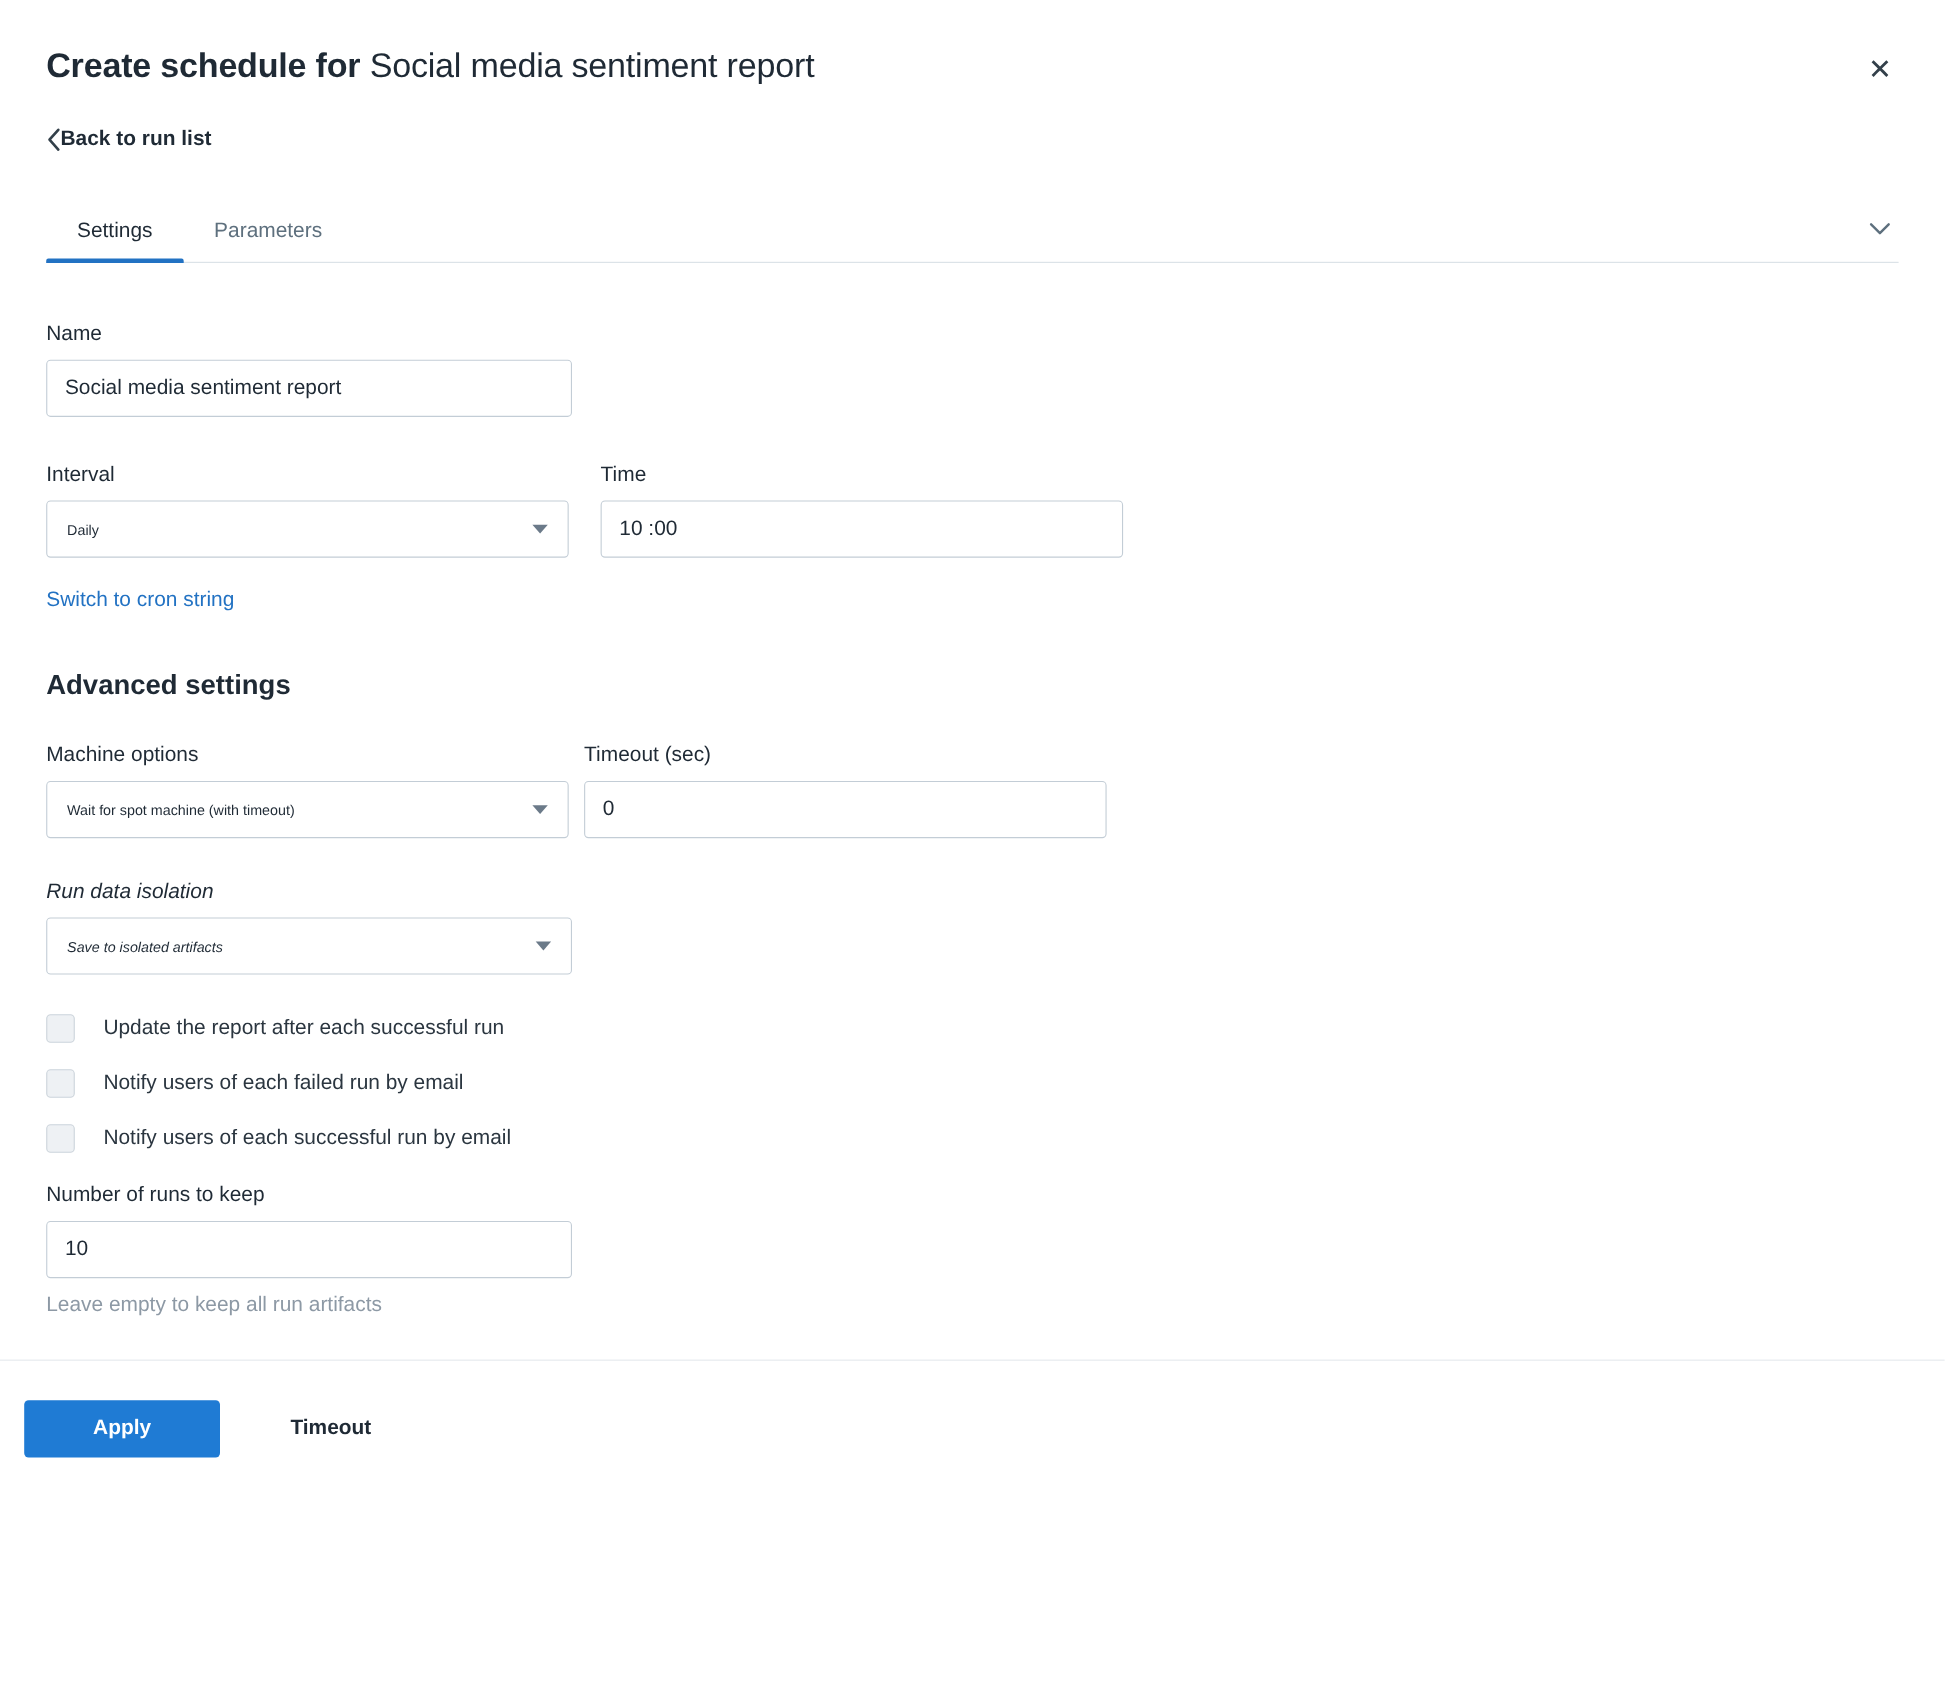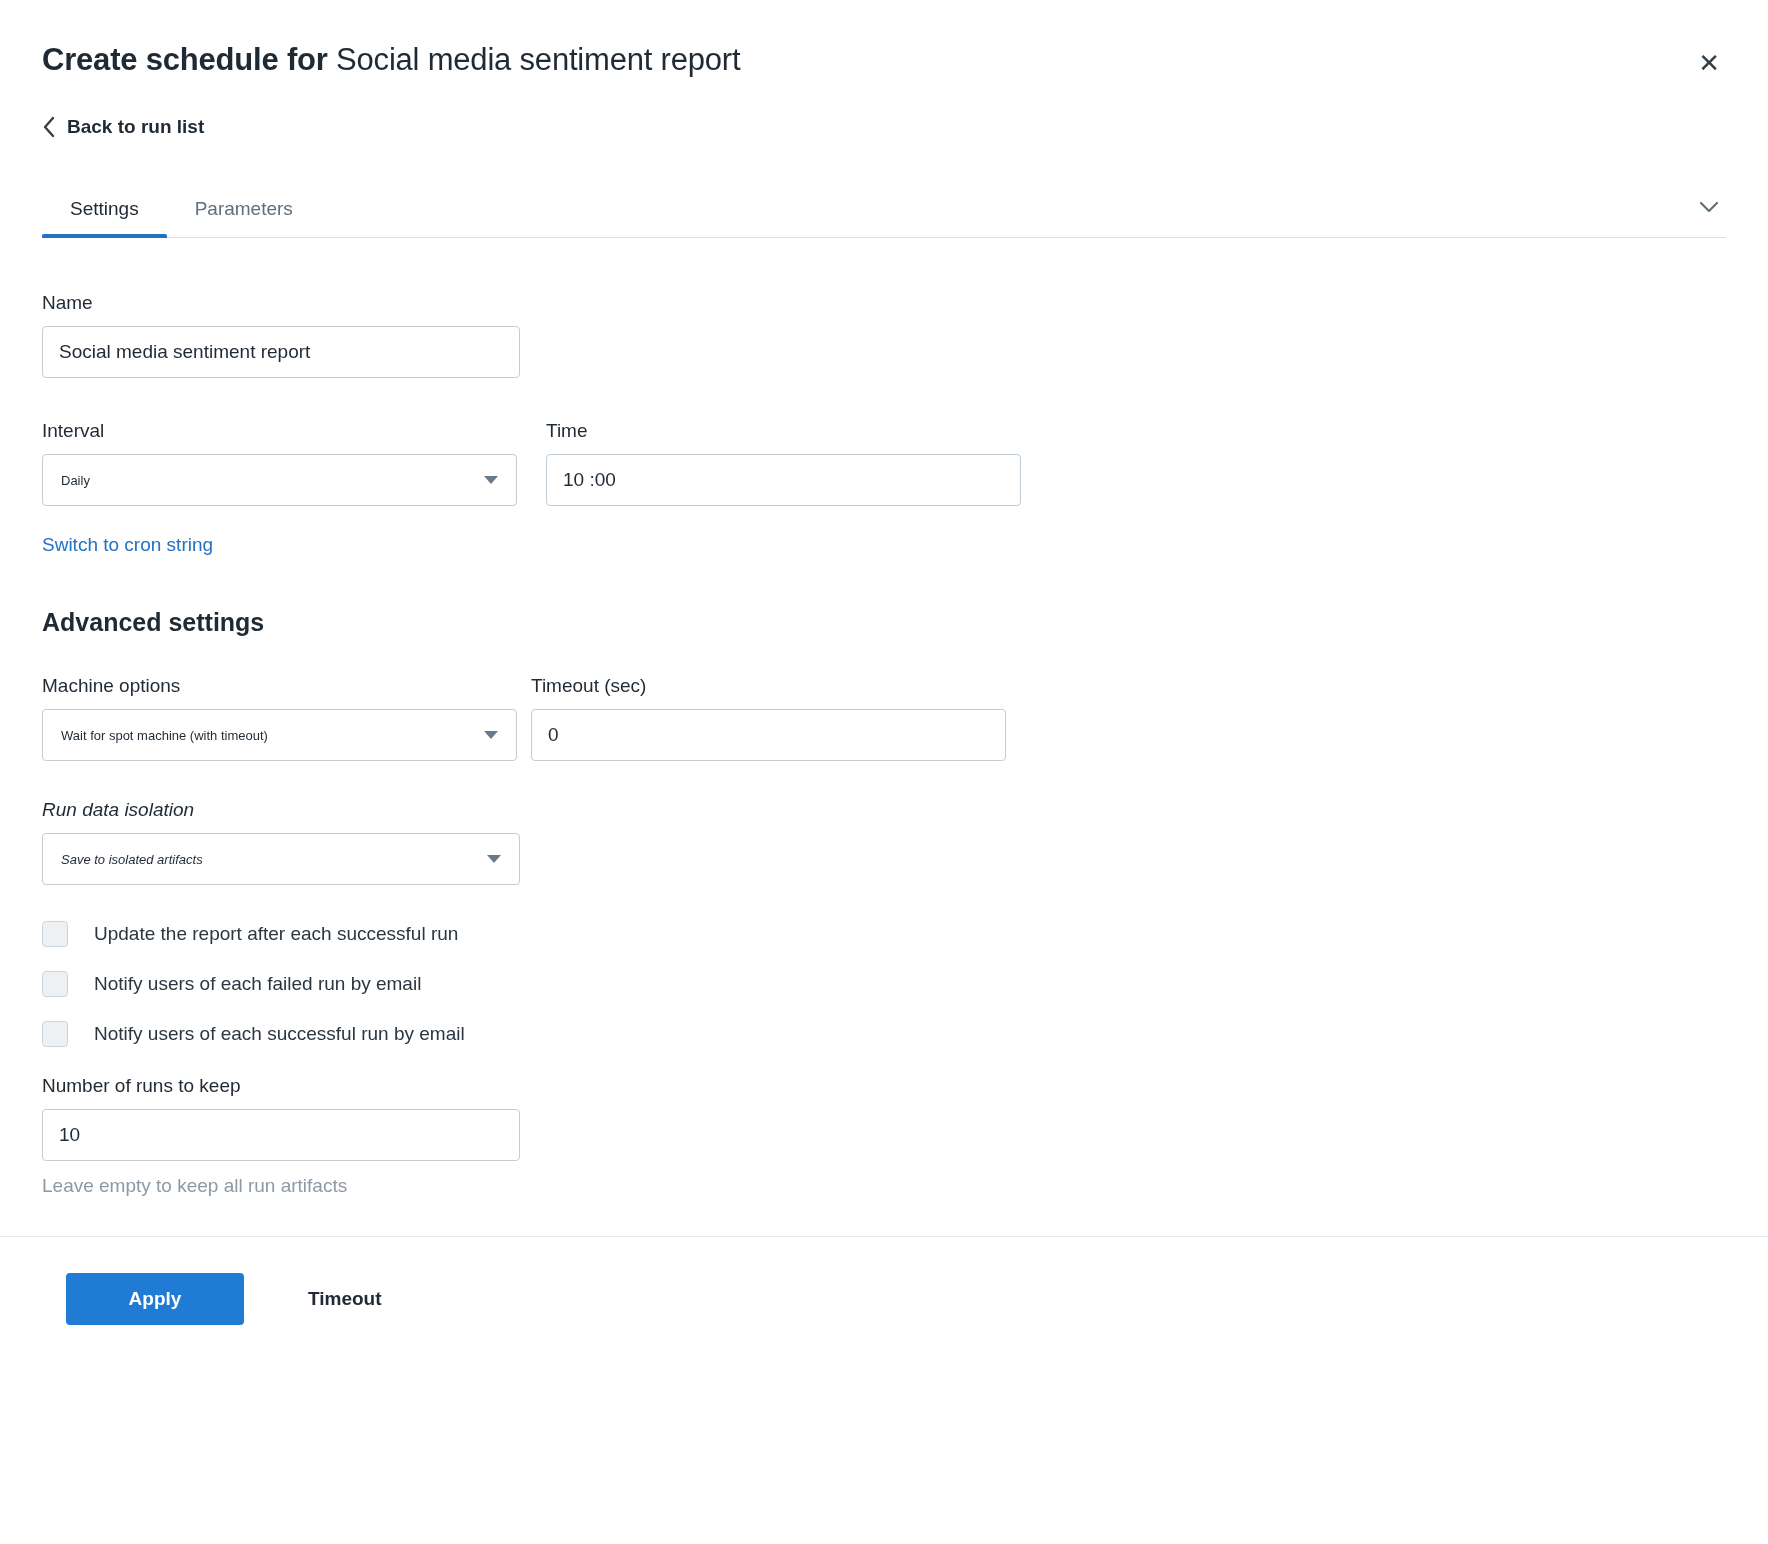--- a/index.html
+++ b/index.html
@@ -18,21 +18,21 @@
   
   .header { display: flex; justify-content: space-between; align-items: flex-start; padding-top: 42px; }
   .title { font-size: 31px; font-weight: 700; letter-spacing: -0.2px; }
   .title .title-regular { font-weight: 400; }
   .close-btn {
     font-size: 26px; color: #33404a; line-height: 1; cursor: pointer;
     padding: 6px; margin-top: 2px; font-weight: 400;
   }
 
   
-  .back-link { margin-top: 34px; display: inline-flex; align-items: center; gap: 12px; cursor: pointer; }
+  .back-link { margin-top: 34px; display: inline-flex; align-items: center; gap: 0; cursor: pointer; }
   .back-link .chev { display: inline-flex; }
   .back-link .back-label { font-size: 19px; font-weight: 700; color: #1f2a35; }
 
   
   .tabs-bar { margin-top: 56px; border-bottom: 1px solid #d9e0e6; display: flex; position: relative; }
   .tab { font-size: 19px; padding: 0 28px 17px 28px; cursor: pointer; color: #5e707e; position: relative; }
   .tab.active { color: #1f2a35; }
   .tab.active::after {
     content: ""; position: absolute; left: 0; right: 0; bottom: -1px; height: 4px;
     background: #2272c3; border-radius: 2px 2px 0 0;
@@ -74,21 +74,21 @@
     background: #eef1f4; flex: 0 0 auto;
   }
   .checkbox-label { font-size: 19px; color: #2b3640; }
 
   .field-runs { margin-top: 28px; }
   .helper-text { margin-top: 14px; font-size: 19px; color: #8d99a5; }
 
   
   .footer {
     position: absolute; left: 0; right: 0; top: 1236px;
-    border-top: 1px solid #e4e9ed; padding: 36px 42px 0 66px;
+    border-top: 1px solid #e4e9ed; padding: 36px 42px 0 22px;
     display: flex; align-items: center;
   }
   .apply-btn {
     width: 178px; height: 52px; background: #1f7bd4; color: #ffffff;
     font-size: 19px; font-weight: 700; border: none; border-radius: 4px;
     font-family: "Liberation Sans", sans-serif; cursor: pointer;
   }
   .cancel-btn {
     margin-left: 64px; font-size: 19px; font-weight: 700; color: #1f2a35; cursor: pointer;
     background: none; border: none; font-family: "Liberation Sans", sans-serif; padding: 0;

